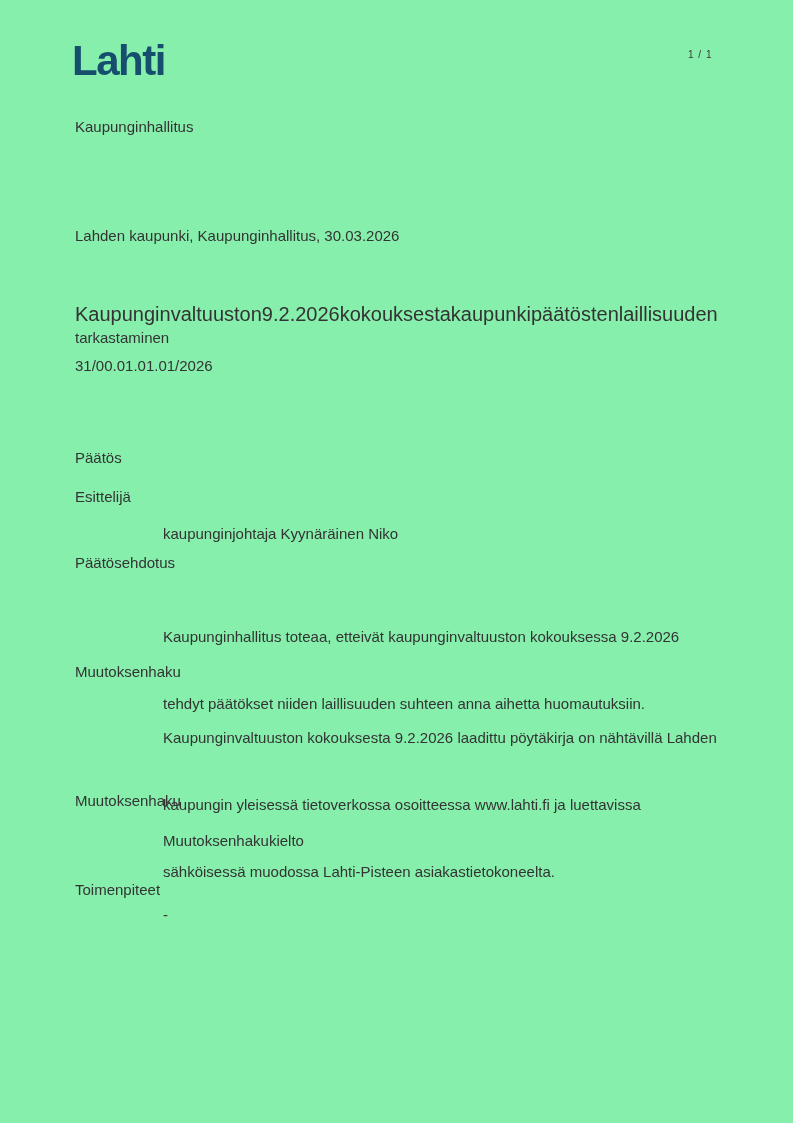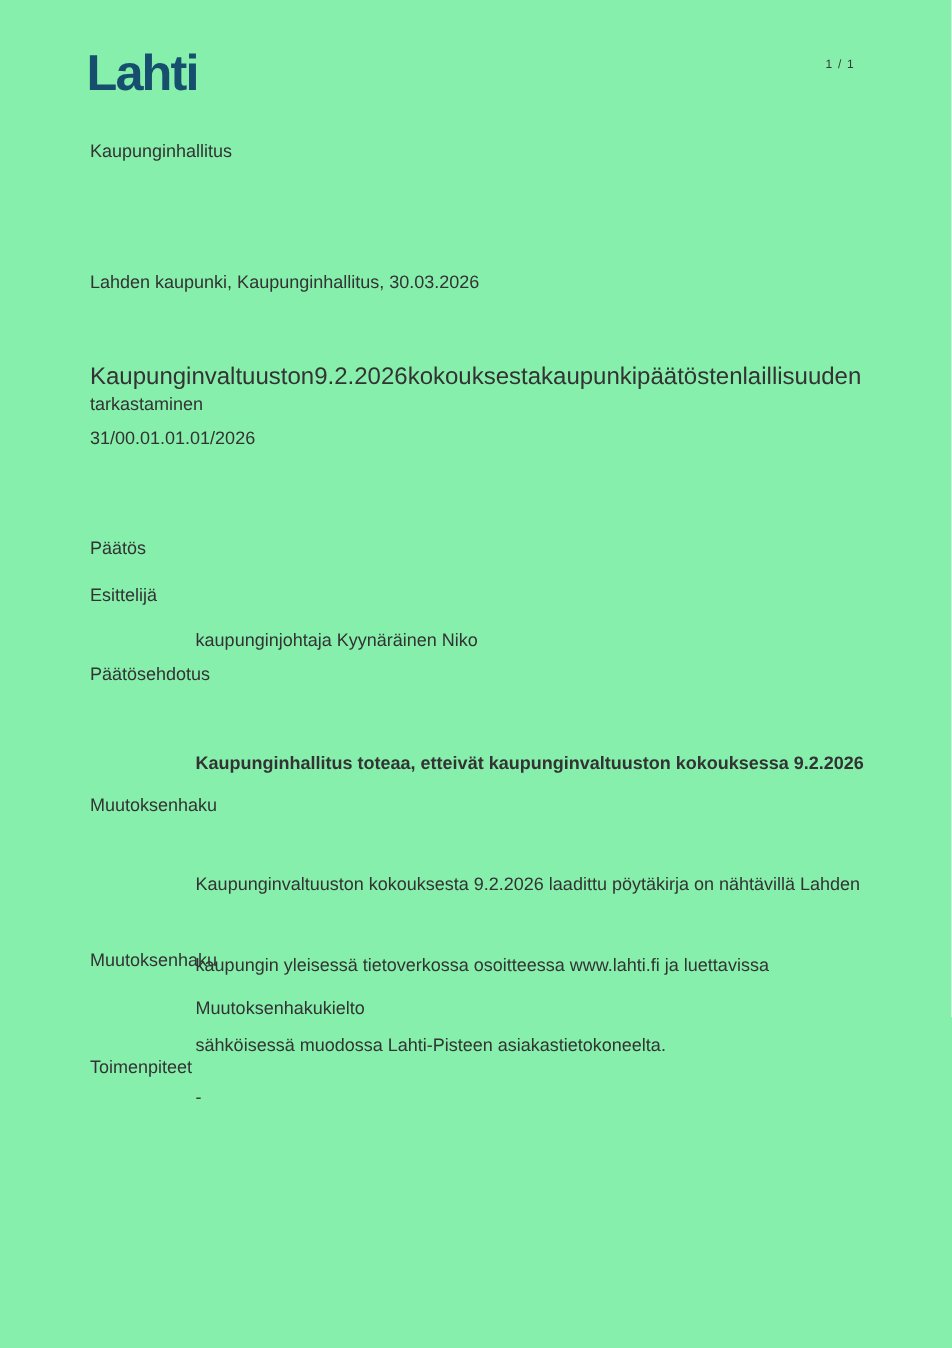--- a/index.html
+++ b/index.html
@@ -53,21 +53,21 @@
   .diary     { top: 356px; left: 75px; }
 
   .sec-label { left: 75px; }
   .sec-body  { left: 163px; }
   .para .line { height: 29px; }
 
   .lbl-paatos        { top: 436px; margin-top: 12px; }
   .lbl-esittelija    { top: 487px; }
   .body-esittelija   { top: 524px; }
   .lbl-ehdotus       { top: 553px; }
-  .body-ehdotus      { top: 589px; font-weight: bold; }
+  .body-ehdotus      { top: 589px; }
   .lbl-perustelu     { top: 662px; }
   .body-perustelu    { top: 690px; }
   .lbl-muutos        { top: 791px; }
   .body-muutos       { top: 818px; margin-top: 13px; }
   .lbl-toimenpiteet  { top: 880px; }
   .body-toimenpiteet { top: 905px; }
 </style>
 </head>
 <body>
 
@@ -93,20 +93,21 @@
   <div class="abs txt diary">31/00.01.01.01/2026</div>
 
   <div class="abs txt sec-label lbl-paatos">Päätös</div>
 
   <div class="abs txt sec-label lbl-esittelija">Esittelijä</div>
   <div class="abs txt sec-body body-esittelija">kaupunginjohtaja Kyynäräinen Niko</div>
 
   <div class="abs txt sec-label lbl-ehdotus">Päätösehdotus</div>
   <div class="abs txt sec-body body-ehdotus para">
     <div class="line">Kaupunginhallitus toteaa, etteivät kaupunginvaltuuston kokouksessa 9.2.2026</div>
+    <div class="line">tehdyt päätökset niiden laillisuuden suhteen anna aihetta huomautuksiin.</div>
   </div>
 
   <div class="abs txt sec-label lbl-perustelu">Muutoksenhaku</div>
   <div class="abs txt sec-body body-perustelu para">
     <div class="line">Kaupunginvaltuuston kokouksesta 9.2.2026 laadittu pöytäkirja on nähtävillä Lahden</div>
     <div class="line">kaupungin yleisessä tietoverkossa osoitteessa www.lahti.fi ja luettavissa</div>
     <div class="line">sähköisessä muodossa Lahti-Pisteen asiakastietokoneelta.</div>
   </div>
 
   <div class="abs txt sec-label lbl-muutos">Muutoksenhaku</div>

